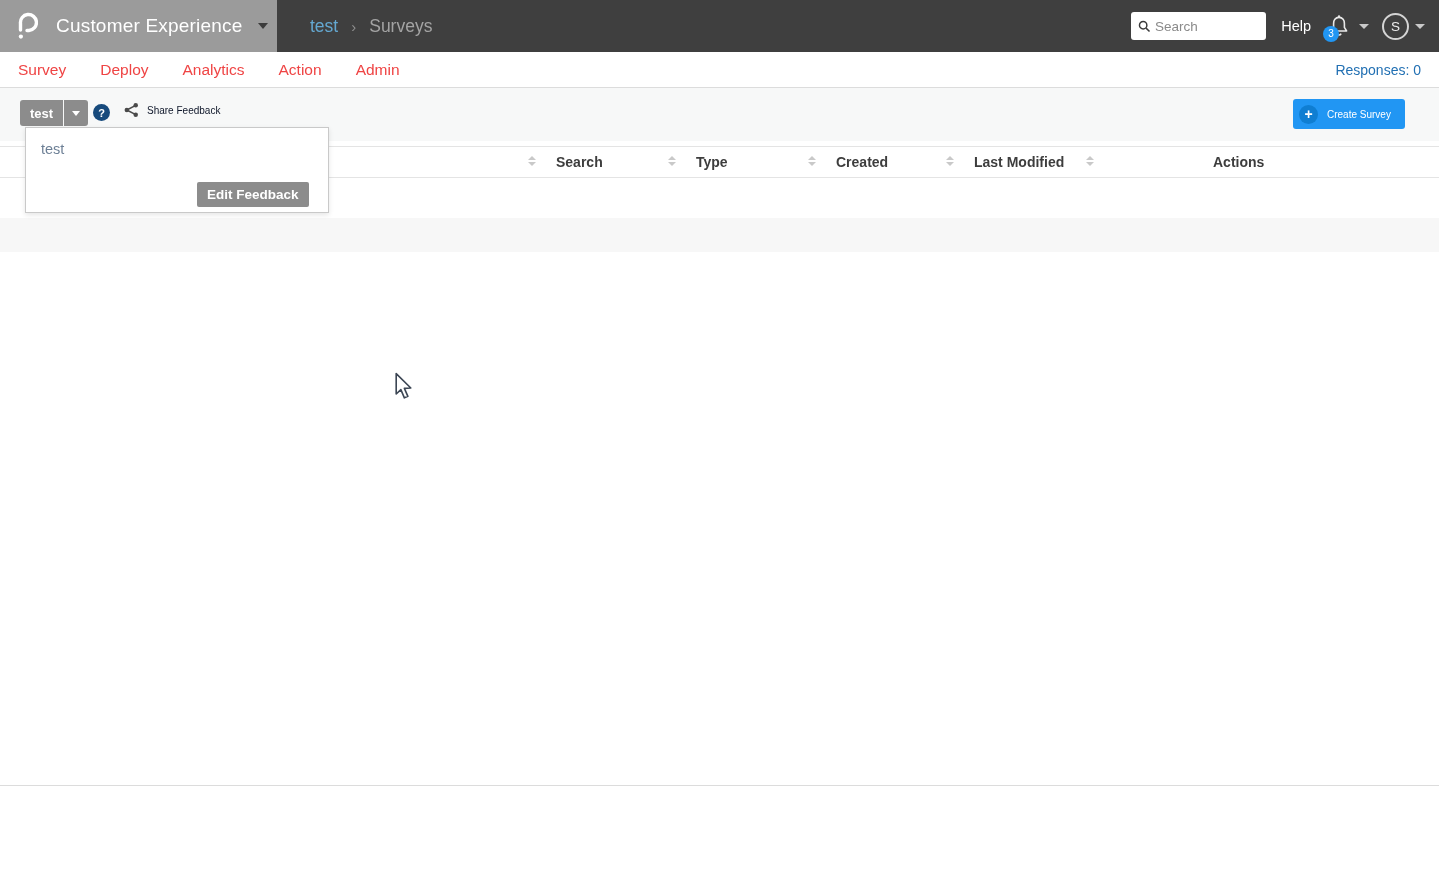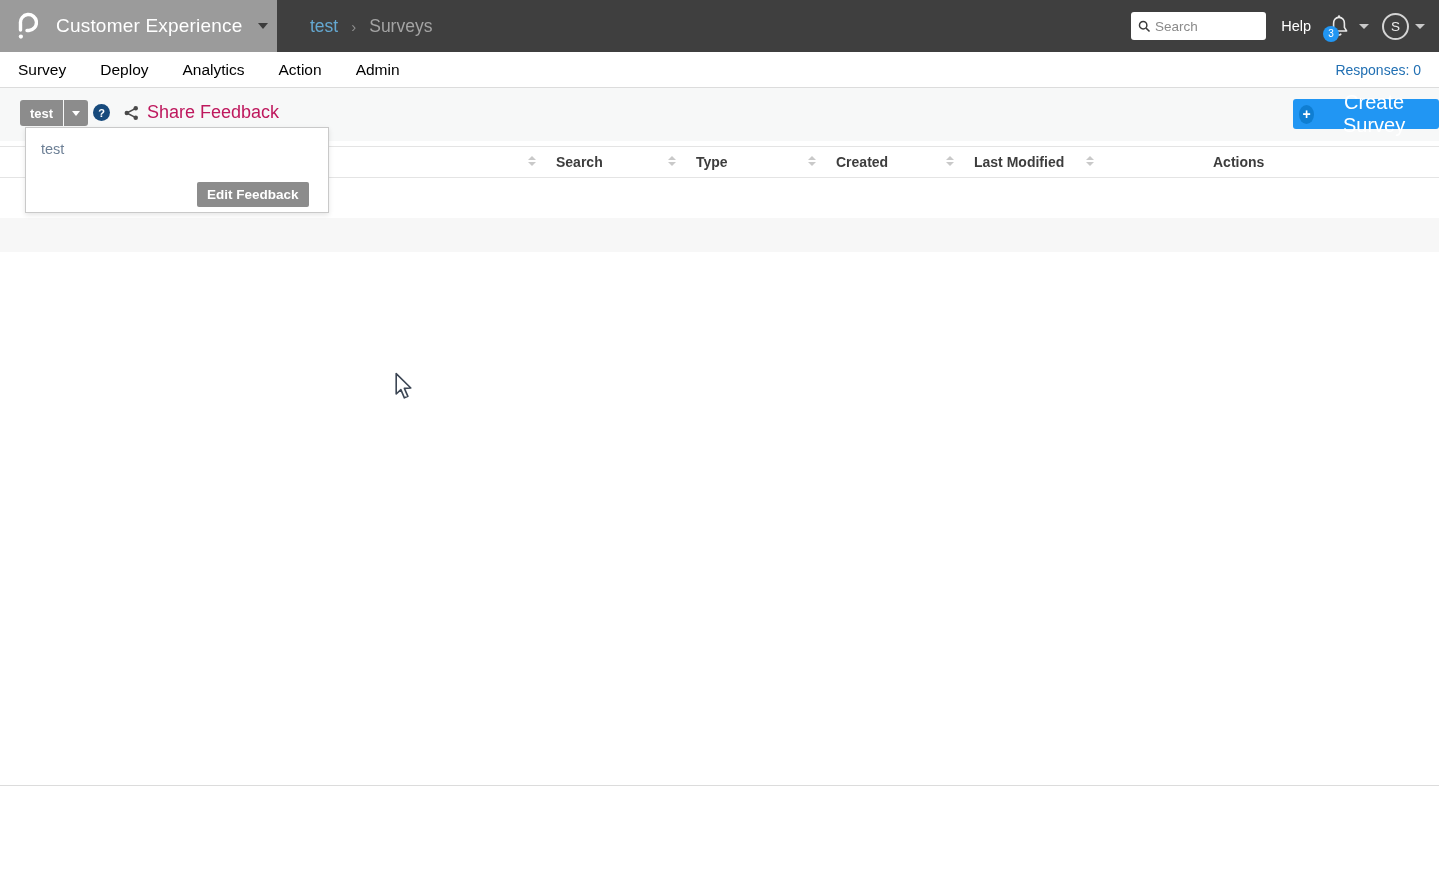--- a/index.html
+++ b/index.html
@@ -34,43 +34,43 @@
     border-radius:50%; background:#2196f3; color:#fff; font-size:10px;
     display:flex; align-items:center; justify-content:center; }
   .tb-caret1 { margin-left:9px; cursor:pointer; }
   .avatar { margin-left:13px; width:27px; height:27px; border:2px solid #d4d4d4;
     border-radius:50%; color:#ececec; font-size:13.5px; display:flex; align-items:center;
     justify-content:center; cursor:pointer; }
   .tb-caret2 { margin-left:6px; cursor:pointer; }
   
   .navbar { position:absolute; top:52px; left:0; width:100%; height:36px; background:#fff;
     border-bottom:1px solid #dcdcdc; display:flex; align-items:center; padding:0 18px; }
-  .nav-link { color:#000000; font-size:15.5px; font-weight:500; margin-right:34px;
+  .nav-link { color:#ef4444; font-size:15.5px; font-weight:500; margin-right:34px;
     cursor:pointer; text-decoration:none; }
   .responses { margin-left:auto; color:#2270b3; font-size:14px; }
   
   .toolbar { position:absolute; top:88px; left:0; width:100%; height:53px; background:#f7f8f8; }
   .split-btn { position:absolute; left:20px; top:12px; height:26px; display:flex; cursor:pointer; }
   .split-label { background:#8c8c8c; color:#fff; font-size:13px; font-weight:bold;
     padding:0 10px; border-radius:3px 0 0 3px; display:flex; align-items:center; }
   .split-caret-seg { background:#8c8c8c; width:24px; margin-left:1px; border-radius:0 3px 3px 0;
     display:flex; align-items:center; justify-content:center; }
   .split-caret-seg .caret { border-left-width:4px; border-right-width:4px; border-top:5px solid #fff; }
   .help-circle { position:absolute; left:93px; top:16px; width:17px; height:17px; border-radius:50%;
     background:#174a7c; color:#fff; font-size:11px; font-weight:bold;
     display:flex; align-items:center; justify-content:center; cursor:pointer; }
   .share-fb { position:absolute; left:124px; top:14px; display:flex; align-items:center; gap:8px;
     cursor:pointer; text-decoration:none; }
-  .share-fb span { color:#be185d; font-size:18px;text-align:right; }
+  .share-fb span { color:#0f172a; font-size:10px;text-align:right; }
   .create-survey { position:absolute; left:1293px; top:11px; height:30px; background:#2196f3;
     border:none; border-radius:3px; color:#fff; display:flex; align-items:center;
     padding:0 14px 0 6px; cursor:pointer; font-family:"Liberation Sans", sans-serif; }
   .cs-plus { width:19px; height:19px; border-radius:50%; background:#0f7ed2; font-size:14px;
     display:flex; align-items:center; justify-content:center; margin-right:9px; font-weight:bold; }
-  .cs-label { font-size:20px; }
+  .cs-label { font-size:10px; }
   
   .table-header { position:absolute; top:146px; left:0; width:100%; height:32px; background:#fff;
     border-top:1px solid #e4e4e4; border-bottom:1px solid #e4e4e4; }
   .th-label { position:absolute; top:0; height:30px; display:flex; align-items:center;
     font-size:14px; font-weight:bold; color:#3d3d3d; cursor:pointer; }
   .sort-icon { position:absolute; top:9px; display:block; cursor:pointer; }
   .sort-icon i { display:block; width:0; height:0;
     border-left:4px solid transparent; border-right:4px solid transparent; }
   .sort-icon .up { border-bottom:4px solid #c9c9c9; margin-bottom:2px; }
   .sort-icon .down { border-top:4px solid #c9c9c9; }

